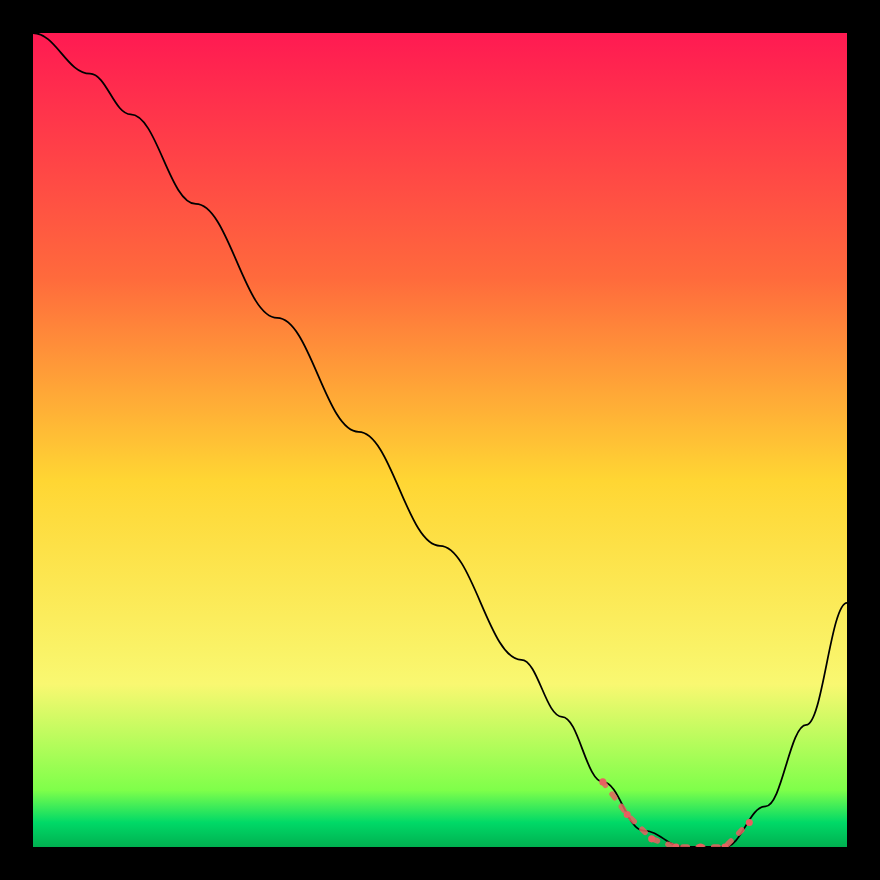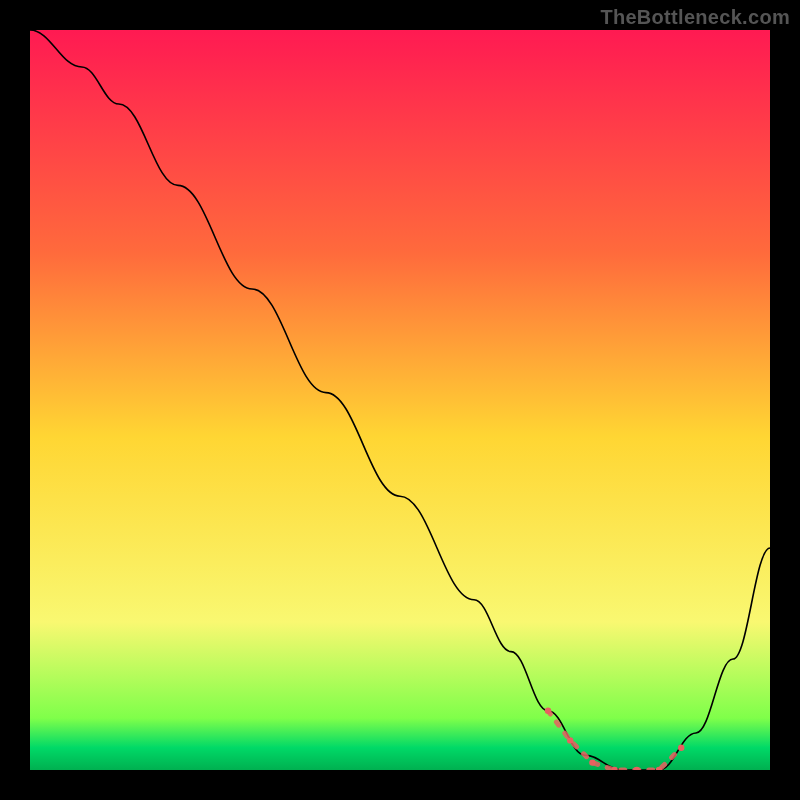--- a/index.html
+++ b/index.html
@@ -34,21 +34,20 @@
     height: 740px;
   }
   .plot-area svg {
     display: block;
   }
 </style>
 </head>
 <body>
 
 <div class="container">
-  <div class="watermark">TheBottleneck.com</div>
   <div class="plot-area">
     <svg id="plot-svg" width="740" height="740" viewBox="0 0 740 740">
         <defs>
           <linearGradient id="bg-grad" x1="0" y1="0" x2="0" y2="1">
             <stop offset="0%" stop-color="#ff1a52"></stop>
             <stop offset="30%" stop-color="#ff6a3c"></stop>
             <stop offset="55.00000000000001%" stop-color="#ffd633"></stop>
             <stop offset="80%" stop-color="#f9f871"></stop>
             <stop offset="93%" stop-color="#7fff4a"></stop>
             <stop offset="97%" stop-color="#00d967"></stop>

